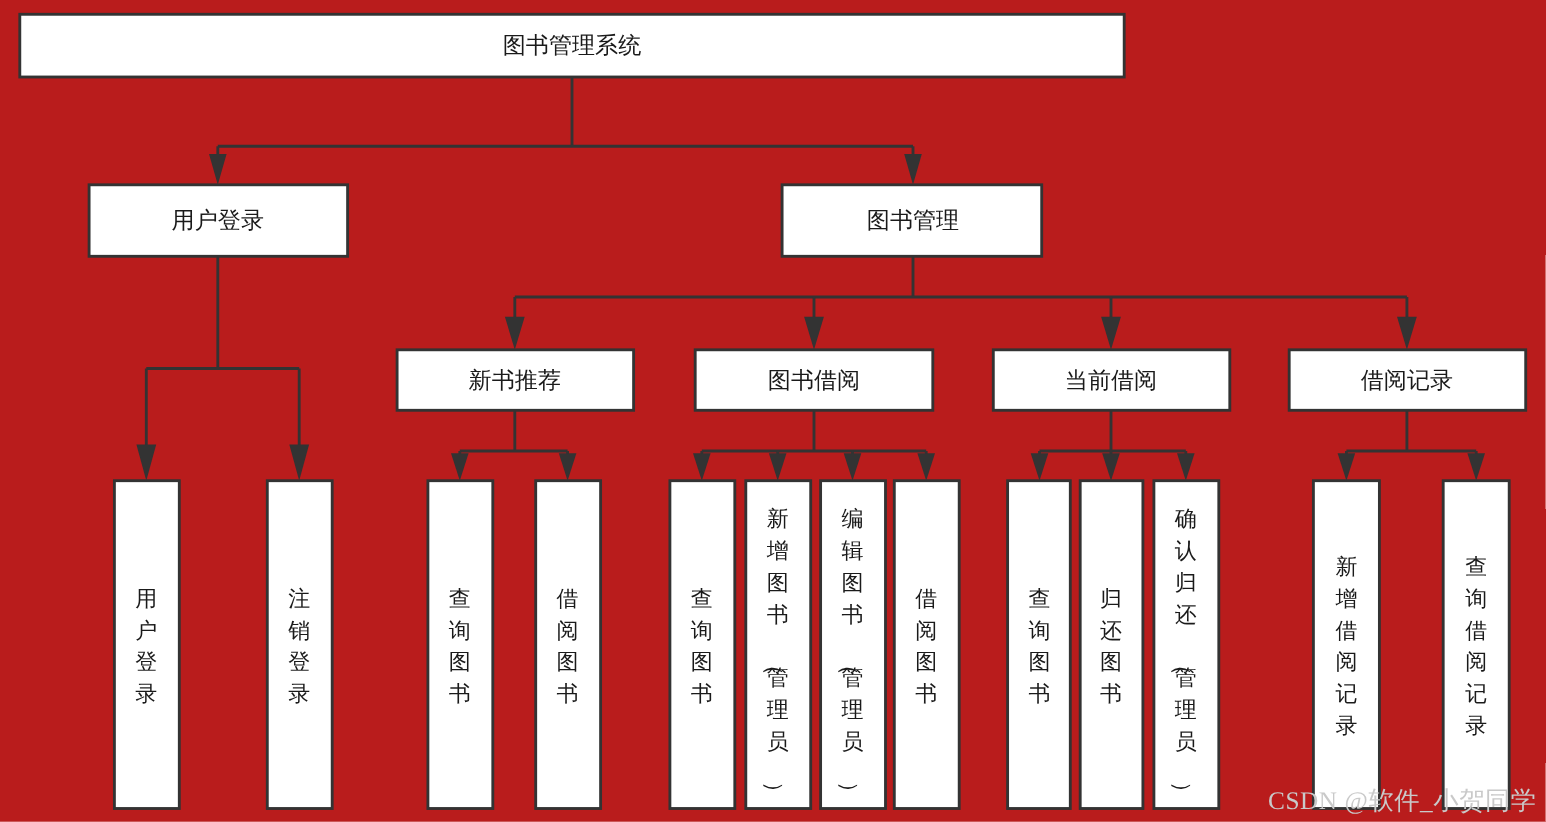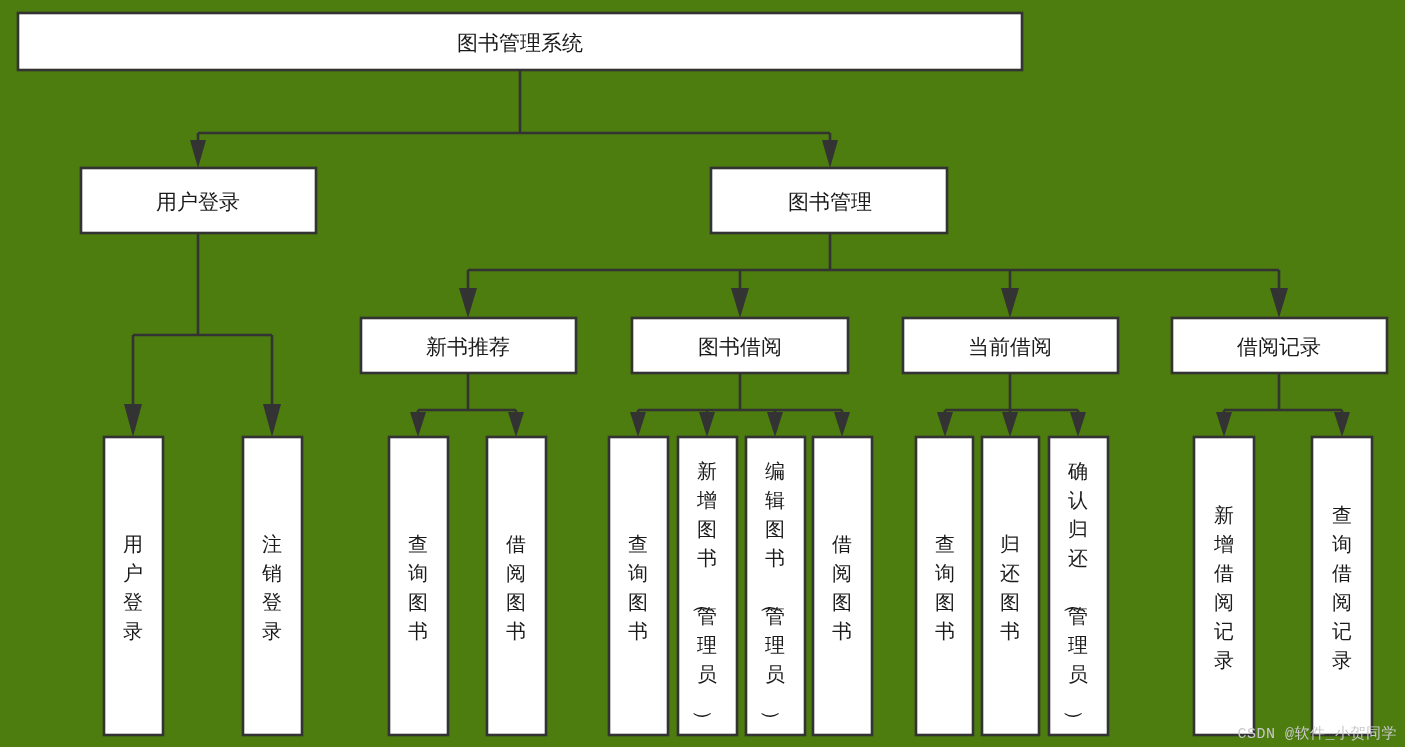--- a/index.html
+++ b/index.html
@@ -10,21 +10,21 @@
   body {
     width: 1405px;
     height: 747px;
     font-family: "Liberation Sans", "DejaVu Sans", sans-serif;
     overflow: hidden;
   }
   #diagram-root {
     position: relative;
     width: 1405px;
     height: 747px;
-    background: #4d7c0f;
+    background: #b91c1c;
   }
   svg#flow-svg {
     position: absolute;
     left: 0;
     top: 0;
     width: 1405px;
     height: 747px;
     display: block;
   }
   .node-rect {
@@ -54,22 +54,22 @@
     font-family: "Liberation Sans", "DejaVu Sans", sans-serif;
     font-size: 20px;
     fill: #1a1a1a;
     text-anchor: middle;
     white-space: pre;
   }
   .watermark-text {
     position: absolute;
     right: 8px;
     bottom: 4px;
-    font-family: Liberation Mono, monospace;
-    font-size: 15px;
+    font-family: Liberation Serif, serif;
+    font-size: 23px;
     color: #c9c9c9;
     letter-spacing: 0.5px;
     user-select: none;
     pointer-events: none;
     white-space: nowrap;
   }
 </style>
 </head>
 <body>
 

